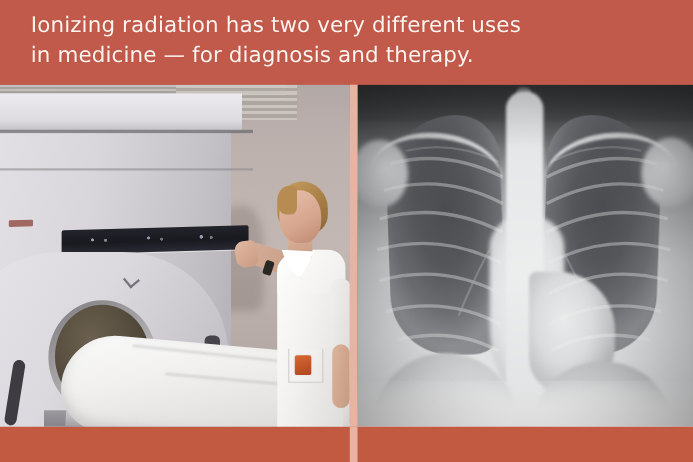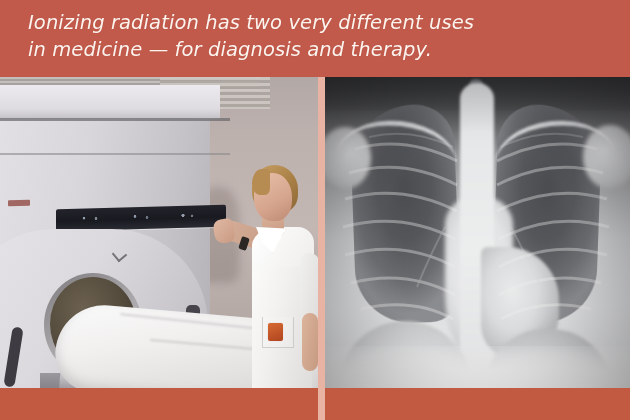--- a/index.html
+++ b/index.html
@@ -33,21 +33,20 @@
     padding: 9px 0 0 28px;
   }
   .headline {
     color: #fdf4ee;
     font-size: 19.5px;
     line-height: 27px;
     font-weight: 400;
     letter-spacing: 0.1px;
     white-space: pre-line;
     text-shadow: 0 0 1px rgba(120,40,30,0.25);
-    font-style: italic;
   }
 
   
   .panels {
     position: absolute;
     left: 0; top: 77px;
     width: 630px;
     height: 311px;
   }
   .panel {

